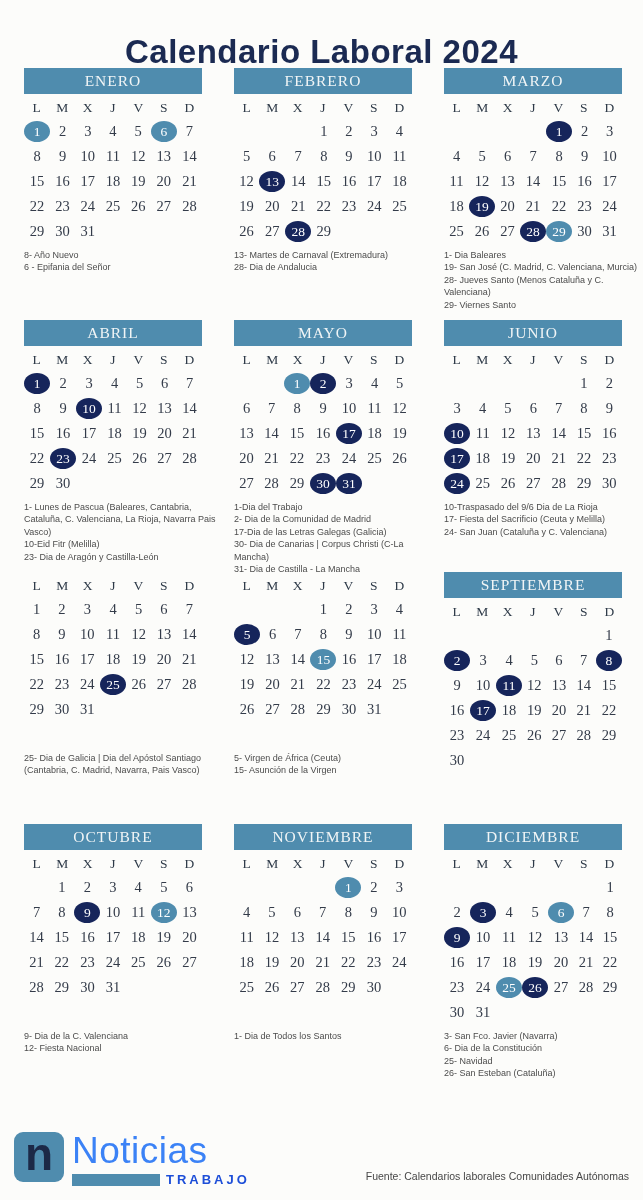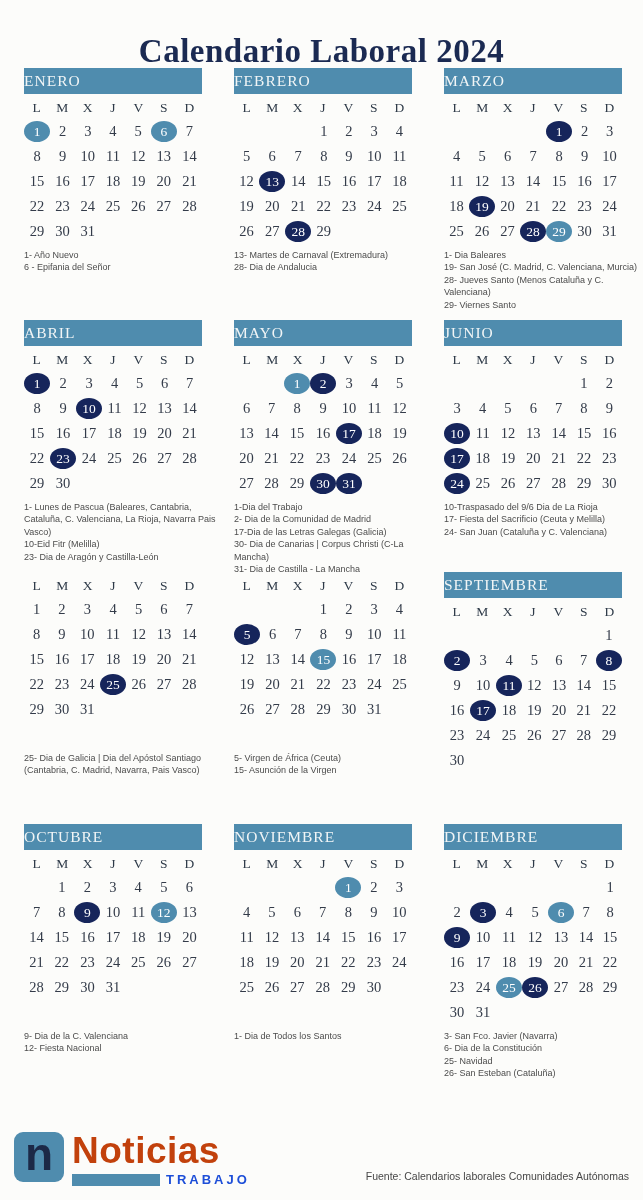--- a/index.html
+++ b/index.html
@@ -3,32 +3,32 @@
 <meta charset="utf-8">
 <style>
   html,body{margin:0;padding:0;}
   body{
     width:643px;height:1200px;position:relative;overflow:hidden;
     background:#fcfcfa;
     font-family:"Liberation Serif", serif;
   }
   .page-title{
     text-align:center;padding-top:11px;
-    font-family:Liberation Serif, serif;font-weight:bold;
+    font-family:Liberation Sans, sans-serif;font-weight:bold;
     font-size:33px;color:#1b2a52;letter-spacing:.5px;
   }
   .months{
     position:absolute;left:24px;top:68px;
     display:grid;grid-template-columns:repeat(3,178px);column-gap:32px;
     grid-auto-rows:252px;
   }
   .month{position:relative;}
   .mhead{
     height:26px;line-height:26px;background:#4f8cae;color:#f1f5f6;
-    text-align:left;font-size:15.5px;letter-spacing:1px;
+    text-align:center;font-size:15.5px;letter-spacing:1px;
   }
   .wdays{display:grid;grid-template-columns:repeat(7,1fr);margin-top:6px;height:17px;}
   .wdays span{text-align:center;font-size:13.5px;color:#2e3a48;}
   .dgrid{display:grid;grid-template-columns:repeat(7,1fr);grid-auto-rows:25px;margin-top:2px;}
   .cell{display:flex;align-items:center;justify-content:center;font-size:14.5px;color:#333b49;}
   .circ{
     width:26px;height:21px;border-radius:50%;display:flex;align-items:center;
     justify-content:center;color:#fff;font-size:13.5px;
   }
   .nat{background:#4f8cae;}
@@ -43,22 +43,22 @@
   .footer-logo{position:absolute;left:14px;top:1132px;display:flex;gap:8px;align-items:flex-start;}
   .logo-box{
     width:50px;height:50px;background:#4f8cae;border-radius:9px;
     display:flex;align-items:center;justify-content:center;
   }
   .logo-box span{
     font-family:"Liberation Sans", sans-serif;font-weight:bold;font-size:46px;
     color:#1c2947;line-height:1;margin-top:-7px;
   }
   .logo-name{
-    font-family:"Liberation Sans", sans-serif;font-weight:bold;font-size:37px;
-    color:#c2410c;line-height:1;letter-spacing:.5px;
+    font-family:"Liberation Sans", sans-serif;font-weight:normal;font-size:37px;
+    color:#3b82f6;line-height:1;letter-spacing:.5px;
   }
   .logo-subrow{display:flex;align-items:center;gap:6px;margin-top:3px;}
   .logo-bar{width:88px;height:12px;background:#4f8cae;}
   .logo-sub{
     font-family:"Liberation Sans", sans-serif;font-weight:bold;font-size:13px;
     letter-spacing:3px;color:#1d4ed8;
   }
   .fuente{
     position:absolute;right:14px;top:1170px;
     font-family:"Liberation Sans", sans-serif;font-size:10.5px;color:#474747;
@@ -116,21 +116,21 @@
         <div class="cell">28</div>
         <div class="cell">29</div>
         <div class="cell">30</div>
         <div class="cell">31</div>
         <div class="cell"></div>
         <div class="cell"></div>
         <div class="cell"></div>
         <div class="cell"></div>
       </div>
       <div class="notes">
-        <div>1- Año Nuevo</div>
+        <div>8- Año Nuevo</div>
         <div>6 - Epifania del Señor</div>
       </div>
     </section>
     <section class="month">
       <div class="mhead">FEBRERO</div>
       <div class="wdays">
         <span>L</span>
         <span>M</span>
         <span>X</span>
         <span>J</span>

